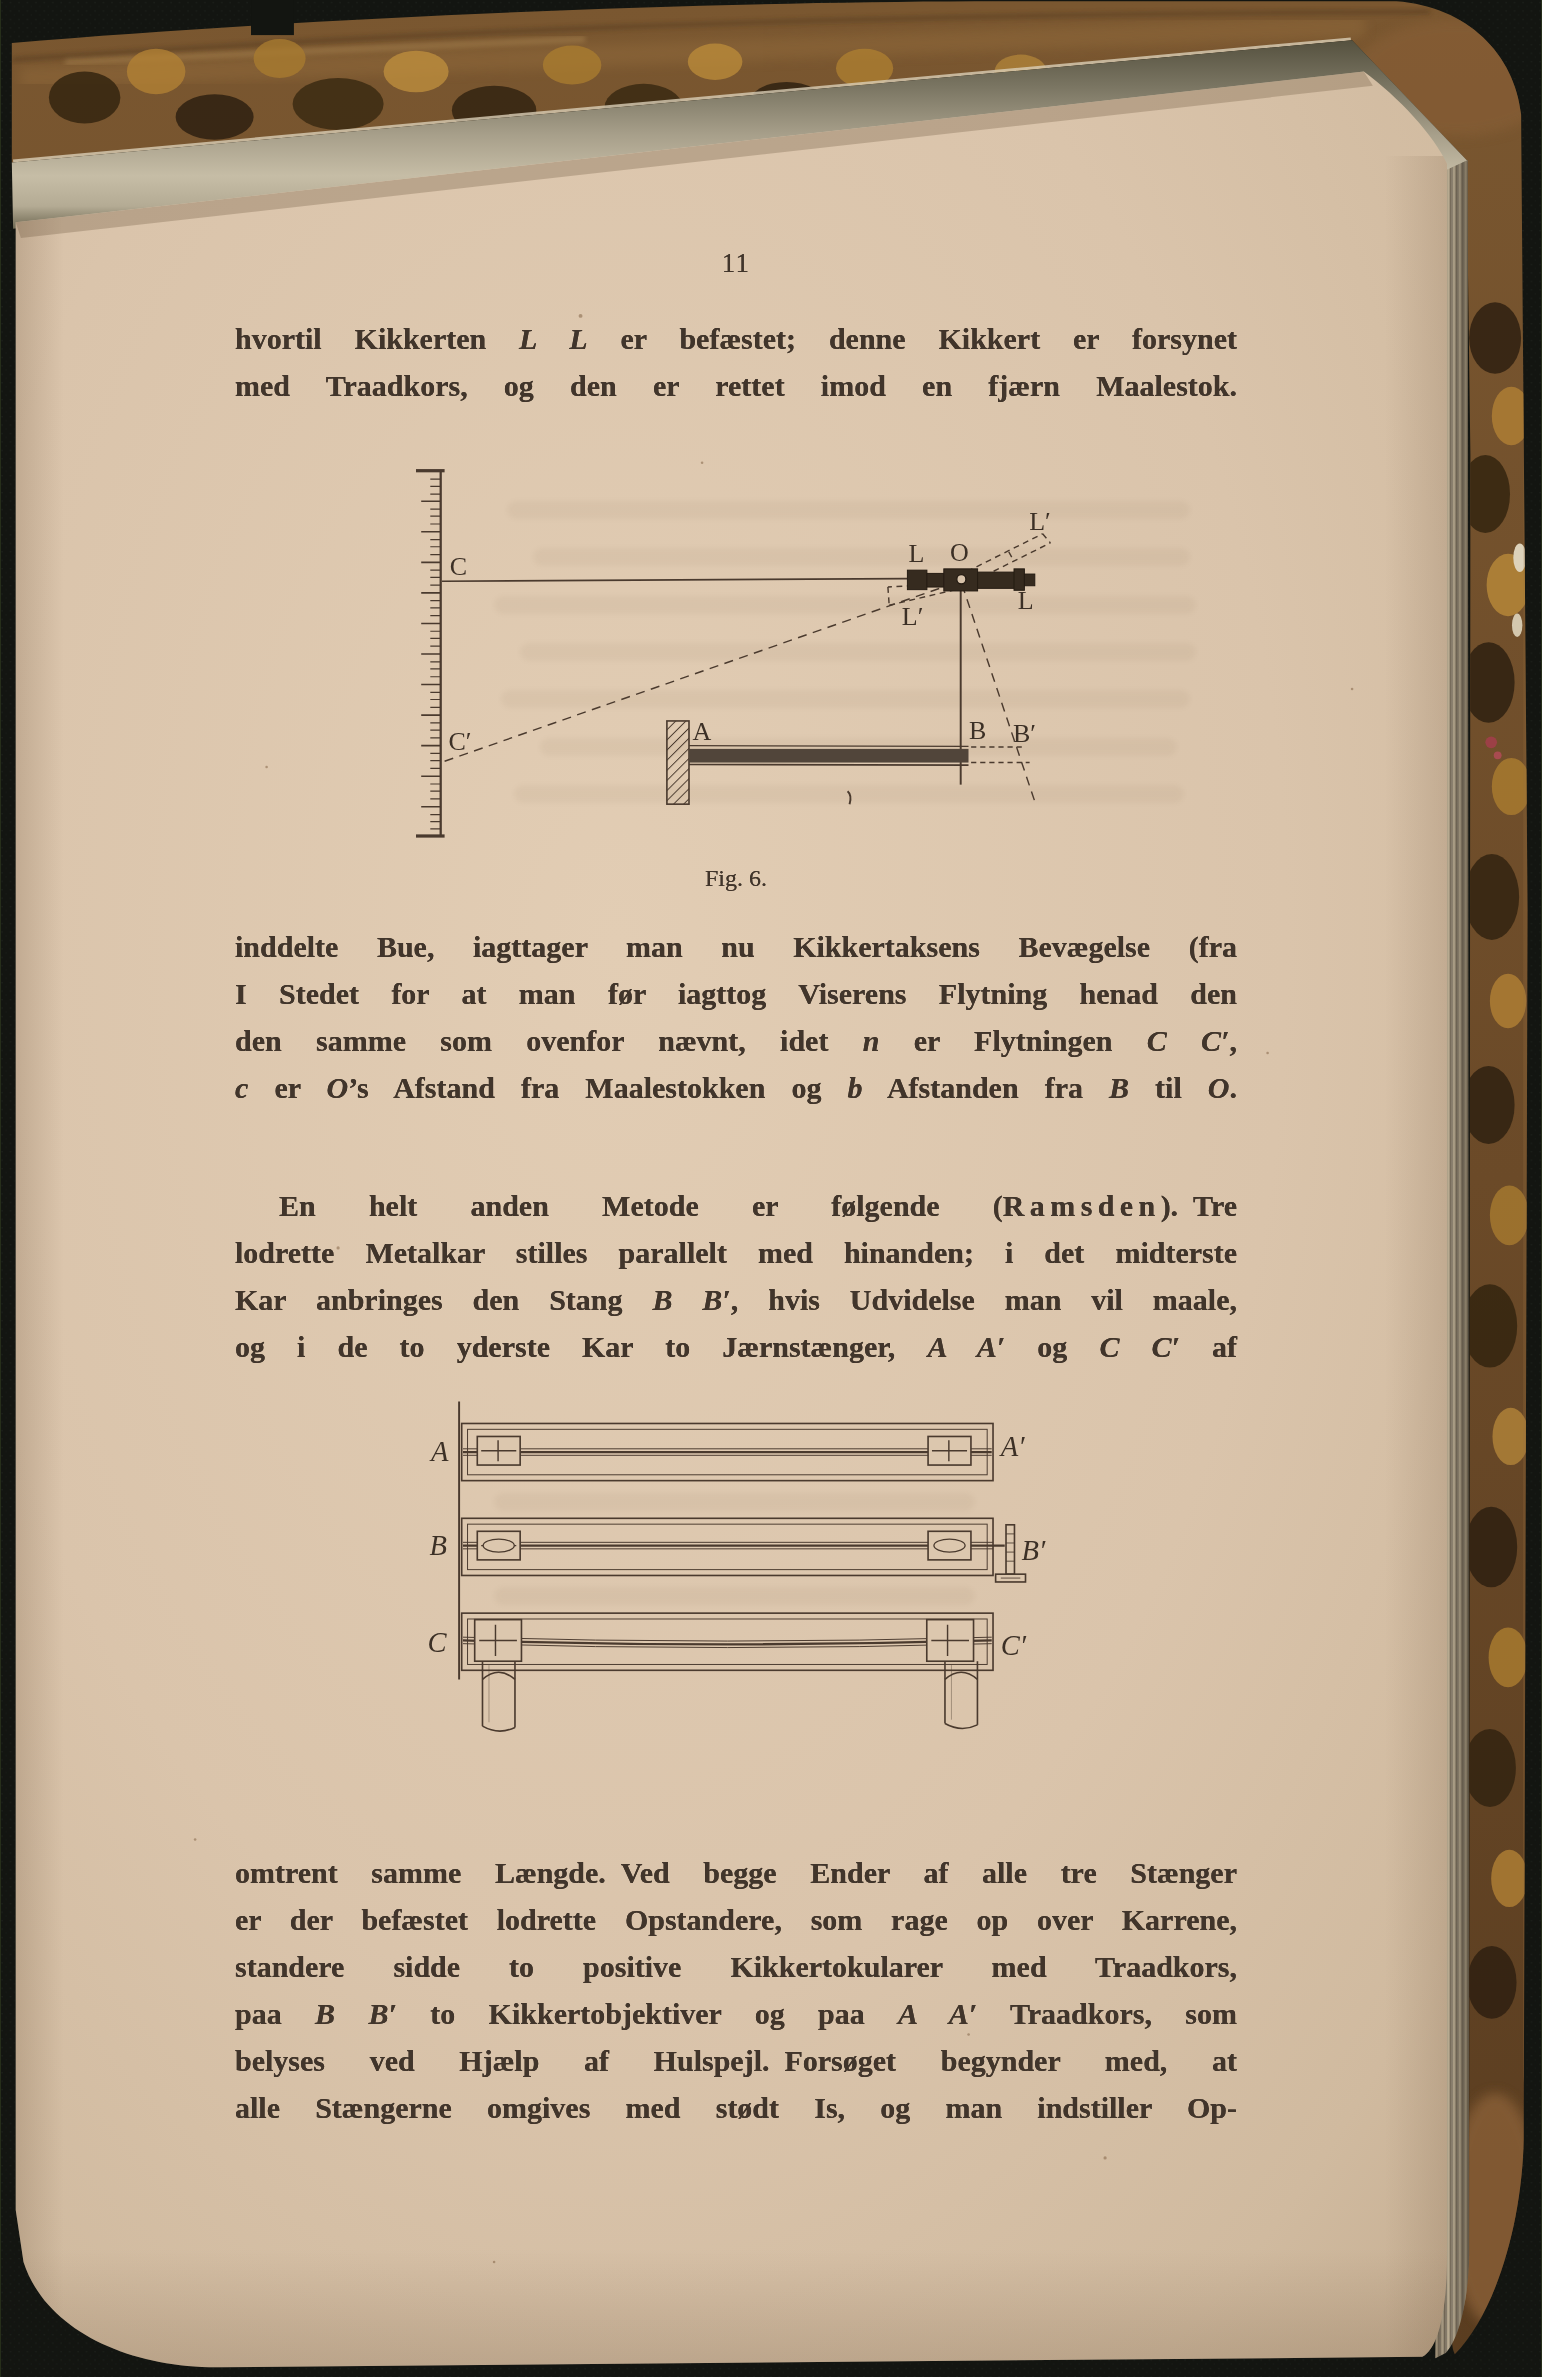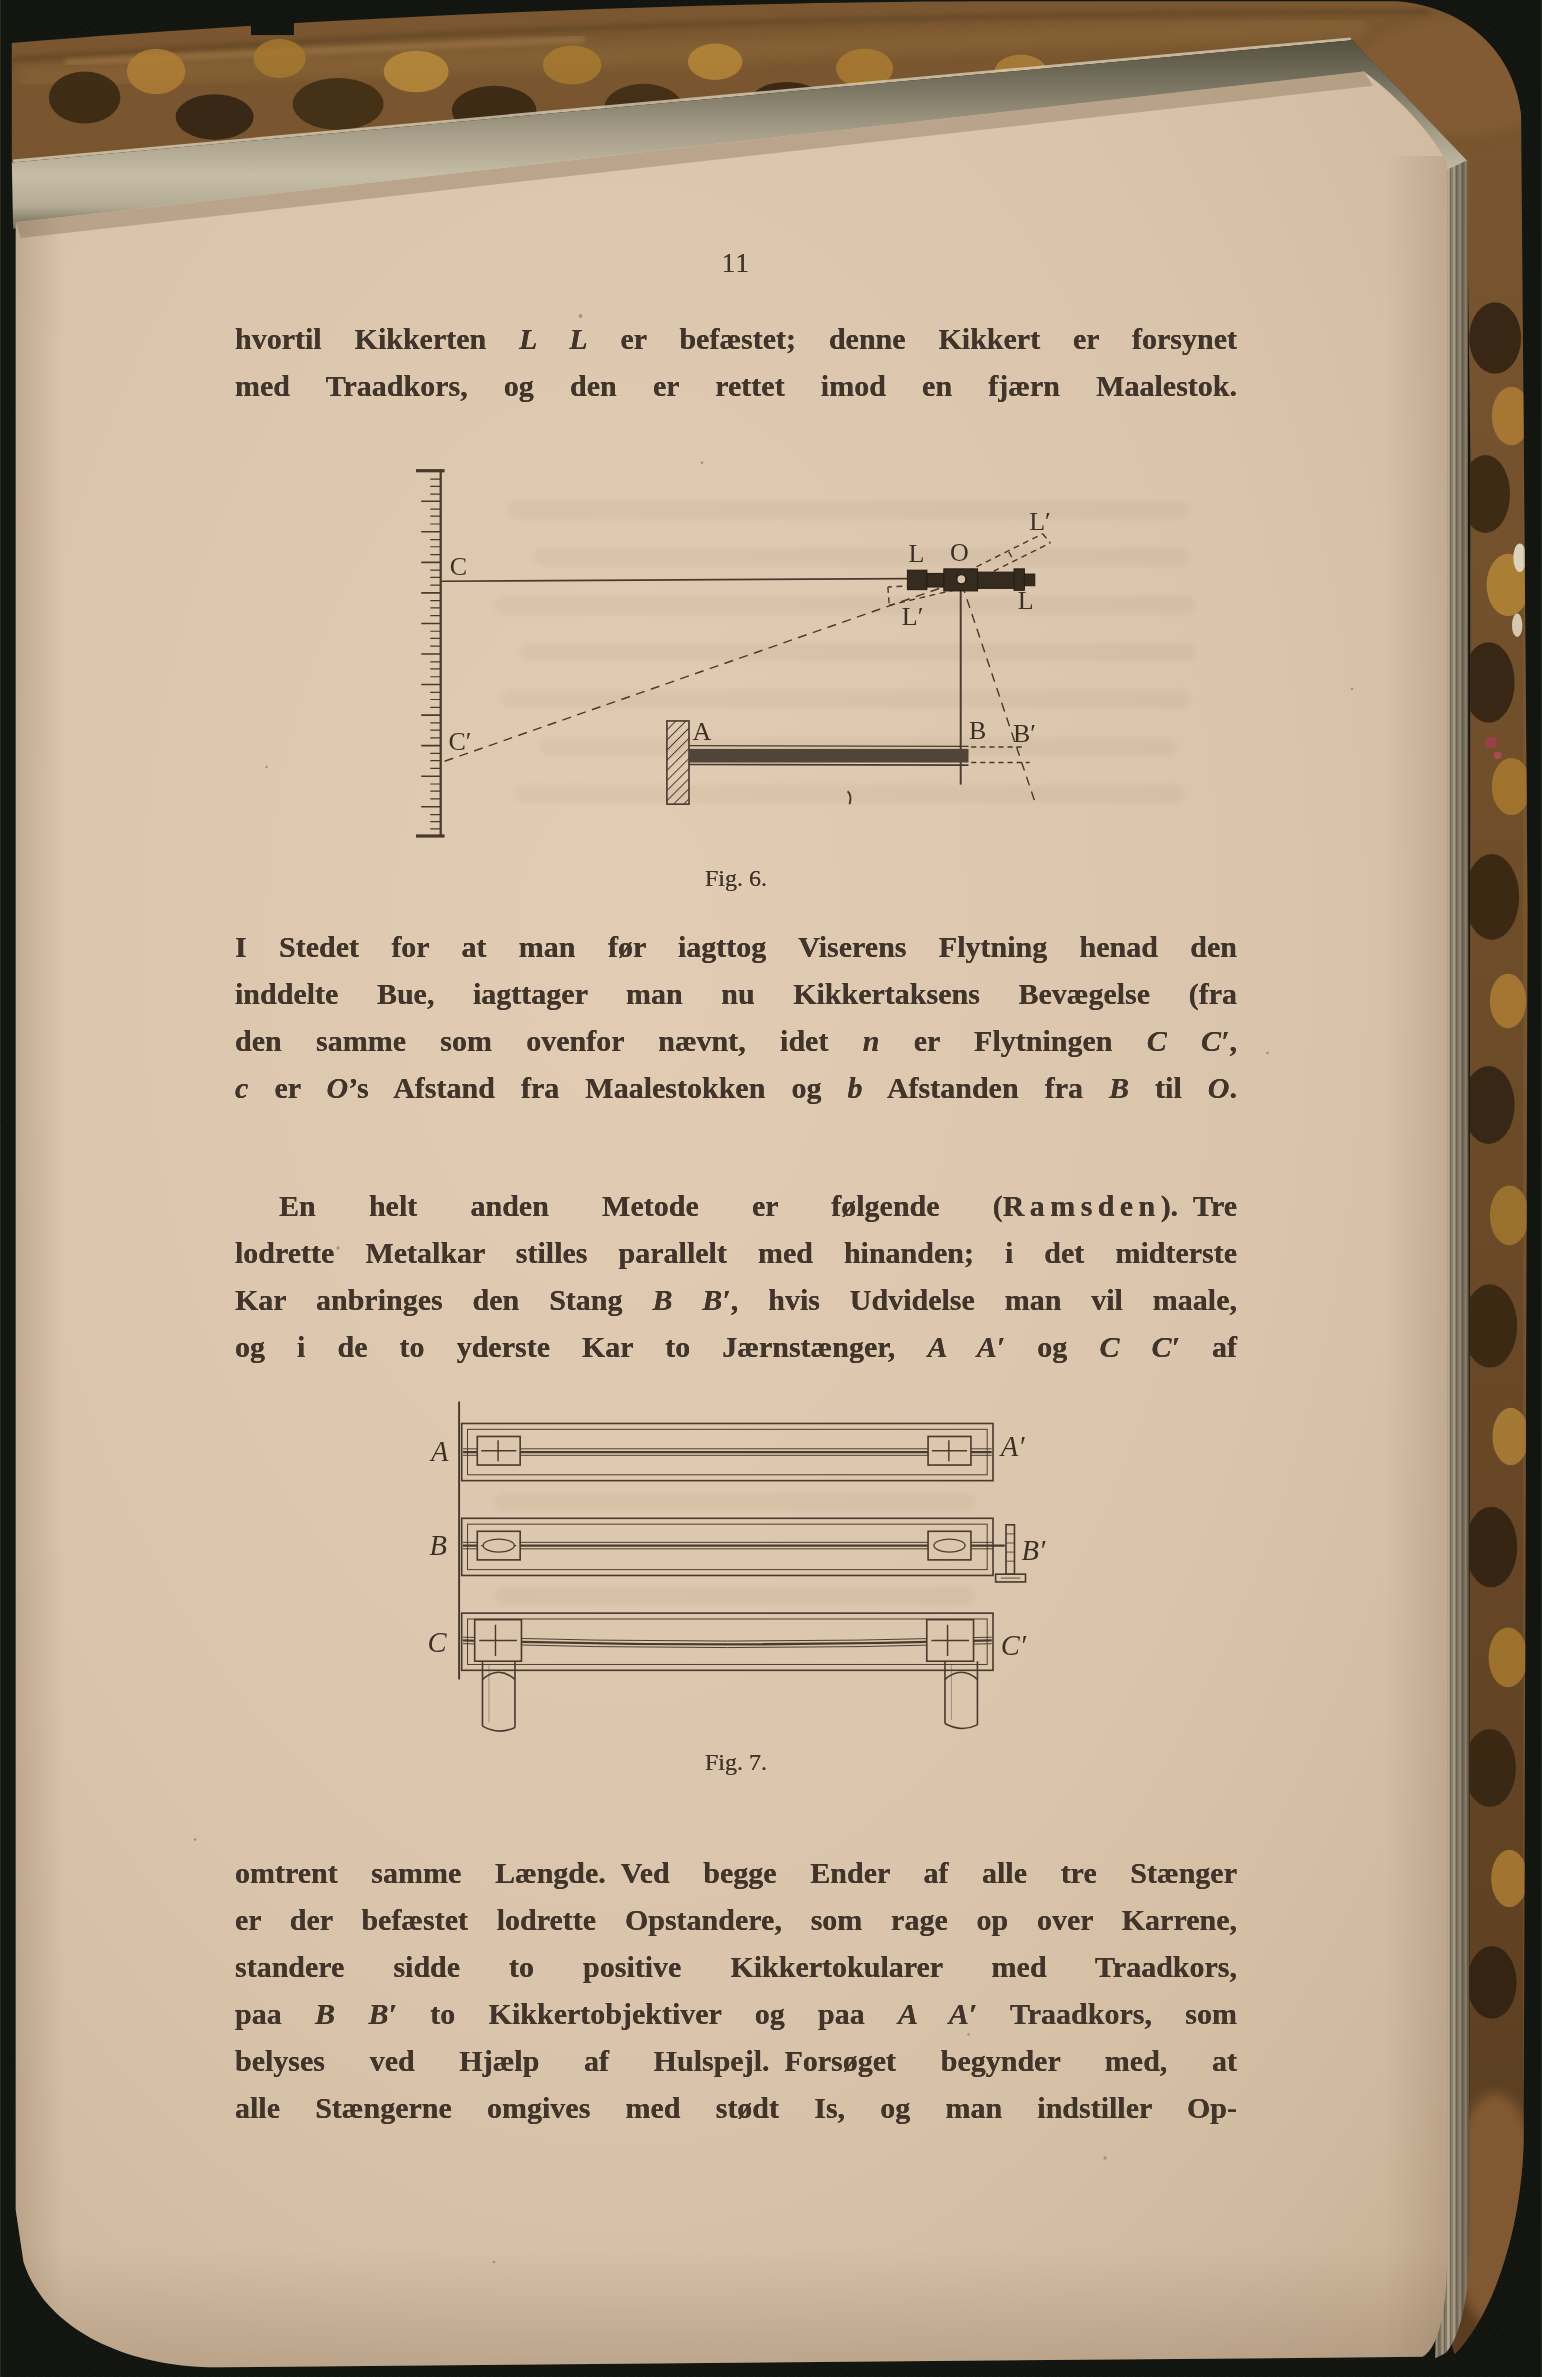--- a/index.html
+++ b/index.html
@@ -273,22 +273,22 @@
     <text class="fig6-label" x="1600" y="814" text-anchor="middle">L′</text>
     <text class="fig6-label" x="1404" y="960" text-anchor="middle">L′</text>
     <text class="fig6-label" x="1080" y="1138" text-anchor="middle">A</text>
     <text class="fig6-label" x="1504" y="1136" text-anchor="middle">B</text>
     <text class="fig6-label" x="1576" y="1140" text-anchor="middle">B′</text>
   </svg>
 
   <div class="caption" style="top:865px;">Fig. 6.</div>
 
   <div class="para" style="top:923px;">
+    <div class="line">inddelte Bue, iagttager man nu Kikkertaksens Bevægelse (fra</div>
     <div class="line">I Stedet for at man før iagttog Viserens Flytning henad den</div>
-    <div class="line">inddelte Bue, iagttager man nu Kikkertaksens Bevægelse (fra</div>
     <div class="line">den samme som ovenfor nævnt, idet <i>n</i> er Flytningen <i>C C′</i>,</div>
     <div class="line"><i>c</i> er <i>O</i>’s Afstand fra Maalestokken og <i>b</i> Afstanden fra <i>B</i> til <i>O</i>.</div>
   </div>
 
   <div class="para" style="top:1182px;">
     <div class="line indent">En helt anden Metode er følgende (<span class="ls">Ramsden</span>). Tre</div>
     <div class="line">lodrette Metalkar stilles parallelt med hinanden; i det midterste</div>
     <div class="line">Kar anbringes den Stang <i>B B′</i>, hvis Udvidelse man vil maale,</div>
     <div class="line">og i de to yderste Kar to Jærnstænger, <i>A A′</i> og <i>C C′</i> af</div>
   </div>
@@ -355,21 +355,20 @@
     </g>
 
     <text class="fig7-label" x="676" y="2248" text-anchor="middle">A</text>
     <text class="fig7-label" x="1540" y="2240">A′</text>
     <text class="fig7-label" x="674" y="2392" text-anchor="middle">B</text>
     <text class="fig7-label" x="1572" y="2400">B′</text>
     <text class="fig7-label" x="672" y="2542" text-anchor="middle">C</text>
     <text class="fig7-label" x="1540" y="2546">C′</text>
   </svg>
 
-  <div class="caption" style="top:1749px;">Fig. 7.</div>
 
   <div class="para" style="top:1801px;margin-top:48px;">
     <div class="line">omtrent samme Længde. Ved begge Ender af alle tre Stænger</div>
     <div class="line">er der befæstet lodrette Opstandere, som rage op over Karrene,</div>
     <div class="line">standere sidde to positive Kikkertokularer med Traadkors,</div>
     <div class="line">paa <i>B B′</i> to Kikkertobjektiver og paa <i>A A′</i> Traadkors, som</div>
     <div class="line">belyses ved Hjælp af Hulspejl. Forsøget begynder med, at</div>
     <div class="line">alle Stængerne omgives med stødt Is, og man indstiller Op-</div>
   </div>
 

